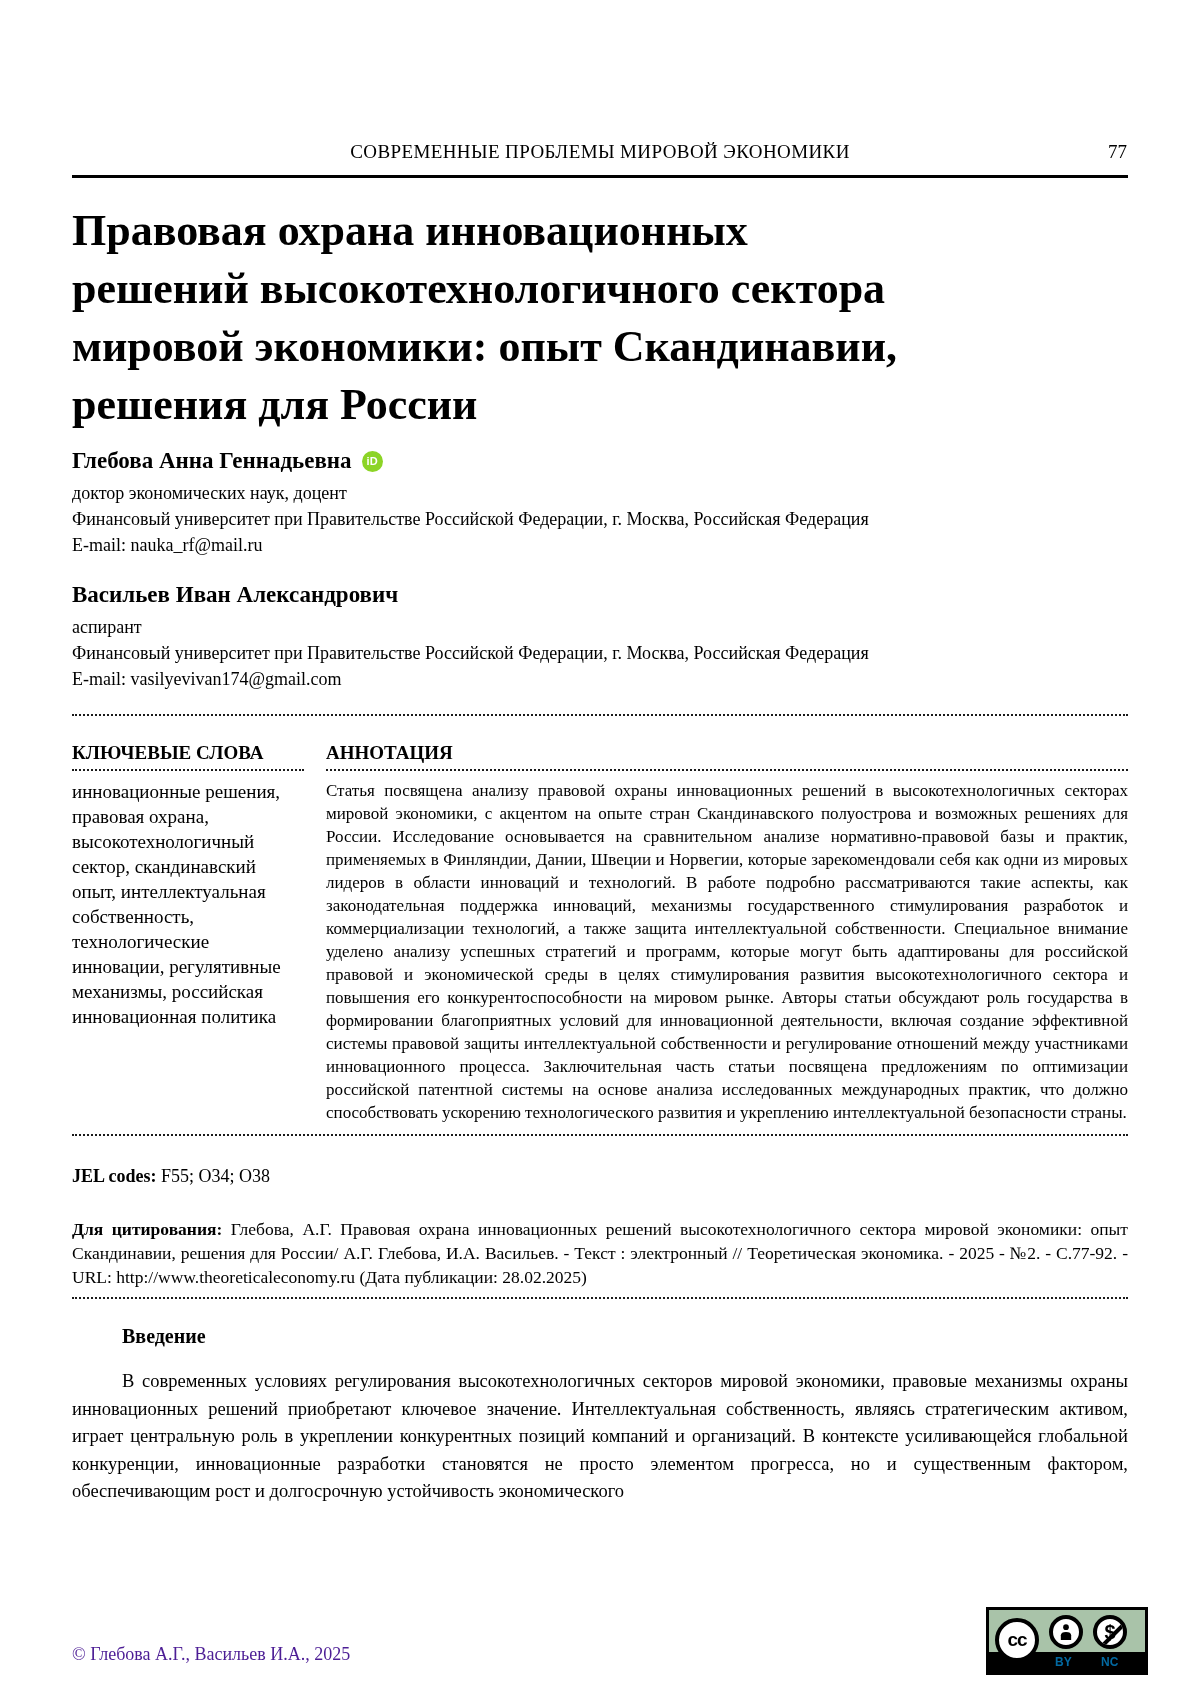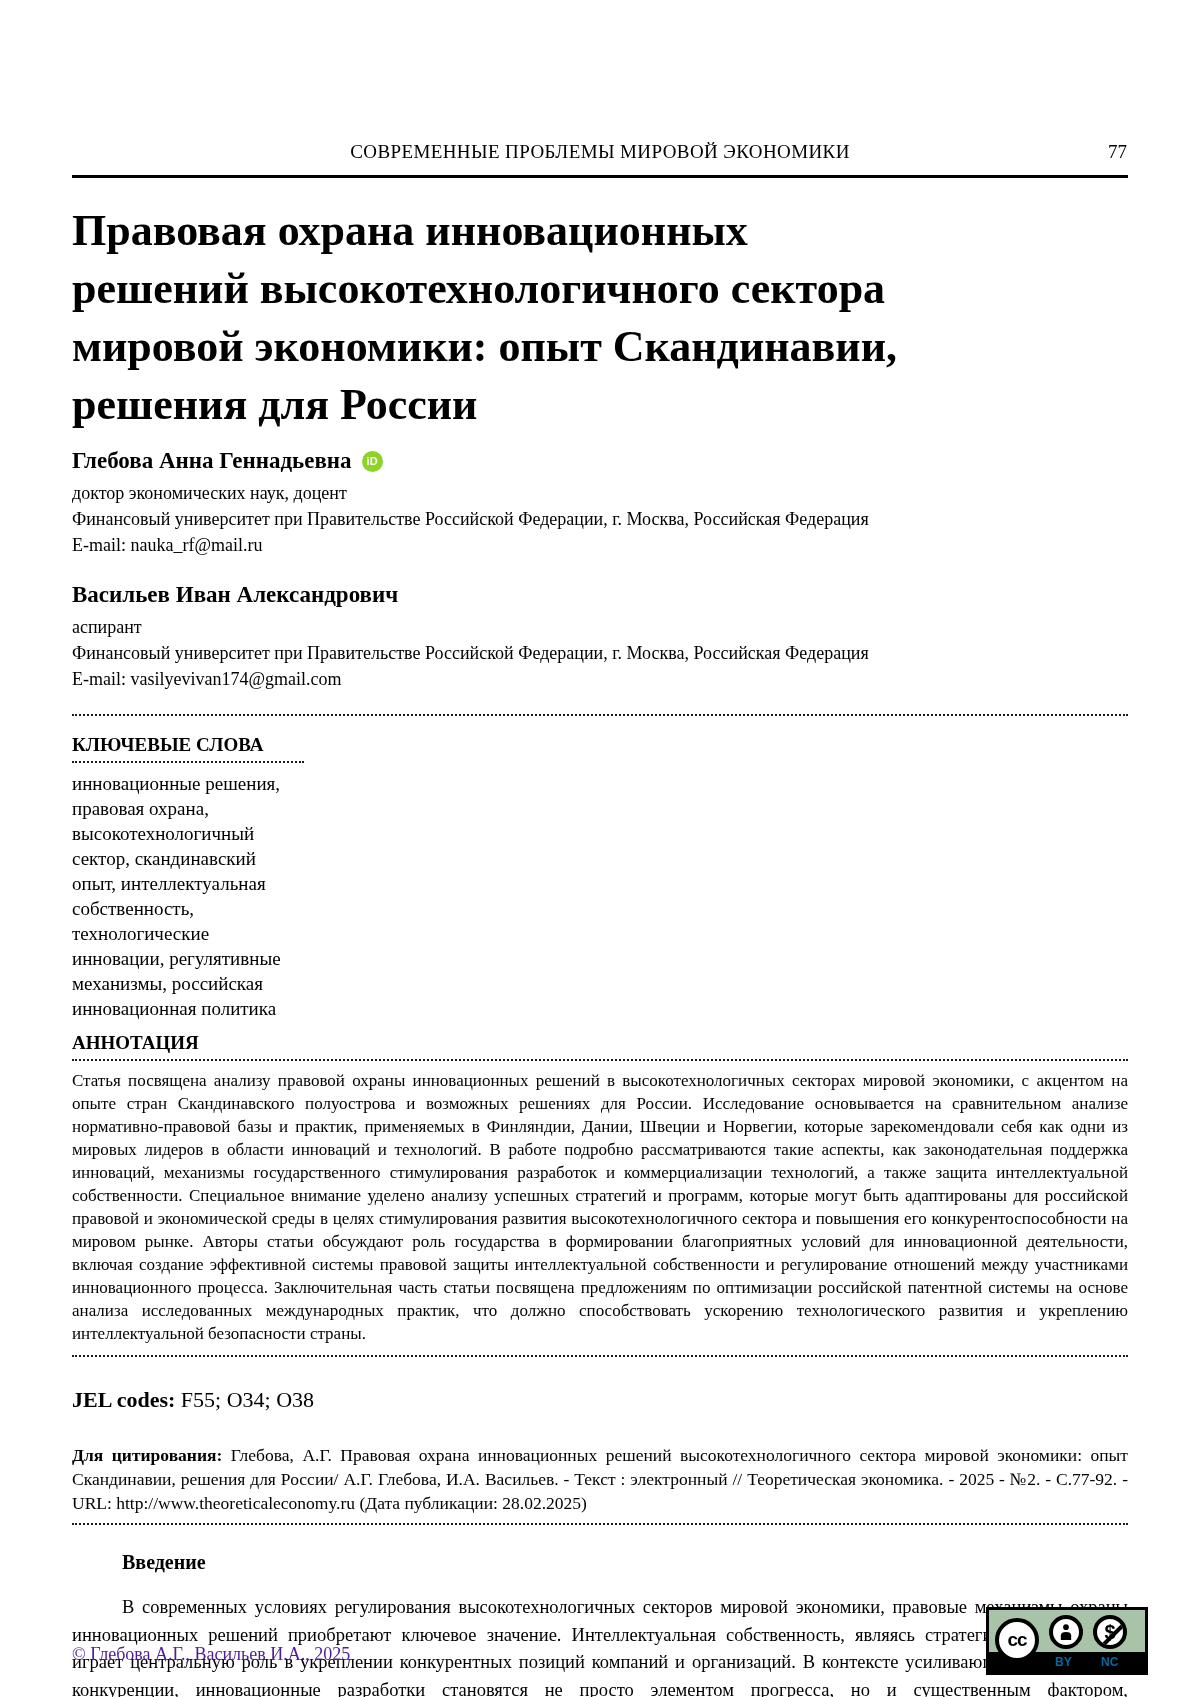--- a/index.html
+++ b/index.html
@@ -27,28 +27,28 @@
   .author-block + .author-block{margin-top:24px;}
   .author-name{font-size:23px;font-weight:bold;display:flex;align-items:center;gap:10px;}
   .orcid{width:21px;height:21px;border-radius:50%;background:var(--orcid-green);
     color:#fff;font-family:"Liberation Sans",sans-serif;font-size:11px;font-weight:bold;
     display:inline-flex;align-items:center;justify-content:center;line-height:1;}
   .author-meta{font-size:18px;line-height:26px;margin-top:6px;}
   
   .dotted{border:none;border-top:2.5px dotted #1a1a1a;}
   .dotted.full{margin-top:22px;}
   
-  .kw-abs{display:flex;gap:5px;margin-top:12px;flex-direction:column;}
+  .kw-abs{display:flex;gap:22px;margin-top:20px;}
   .kw-col{width:232px;flex:0 0 232px;}
   .abs-col{flex:1;}
   .sec-head{font-size:19px;font-weight:bold;padding:6px 0 5px;}
   .kw-text{font-size:19px;line-height:25px;margin-top:8px;}
   .abs-text{font-size:17px;line-height:23px;margin-top:8px;text-align:justify;}
   
-  .meta-row{font-size:22px;margin-top:30px;}
+  .meta-row{font-size:18px;margin-top:30px;}
   .meta-row .lbl{font-weight:bold;}
   .citation{font-size:17.5px;line-height:24px;margin-top:30px;text-align:justify;}
   .citation .lbl{font-weight:bold;}
   .dotted.after-citation{margin-top:8px;}
   
   .intro-head{margin-top:26px;margin-left:50px;font-size:20px;font-weight:bold;}
   .intro-par{margin-top:20px;font-size:18.5px;line-height:27.5px;text-align:justify;text-indent:50px;}
   
   .footer{position:absolute;left:72px;right:52px;bottom:18px;height:72px;}
   .copyright{position:absolute;left:0;bottom:14px;font-size:18px;color:#4c1d95;}

